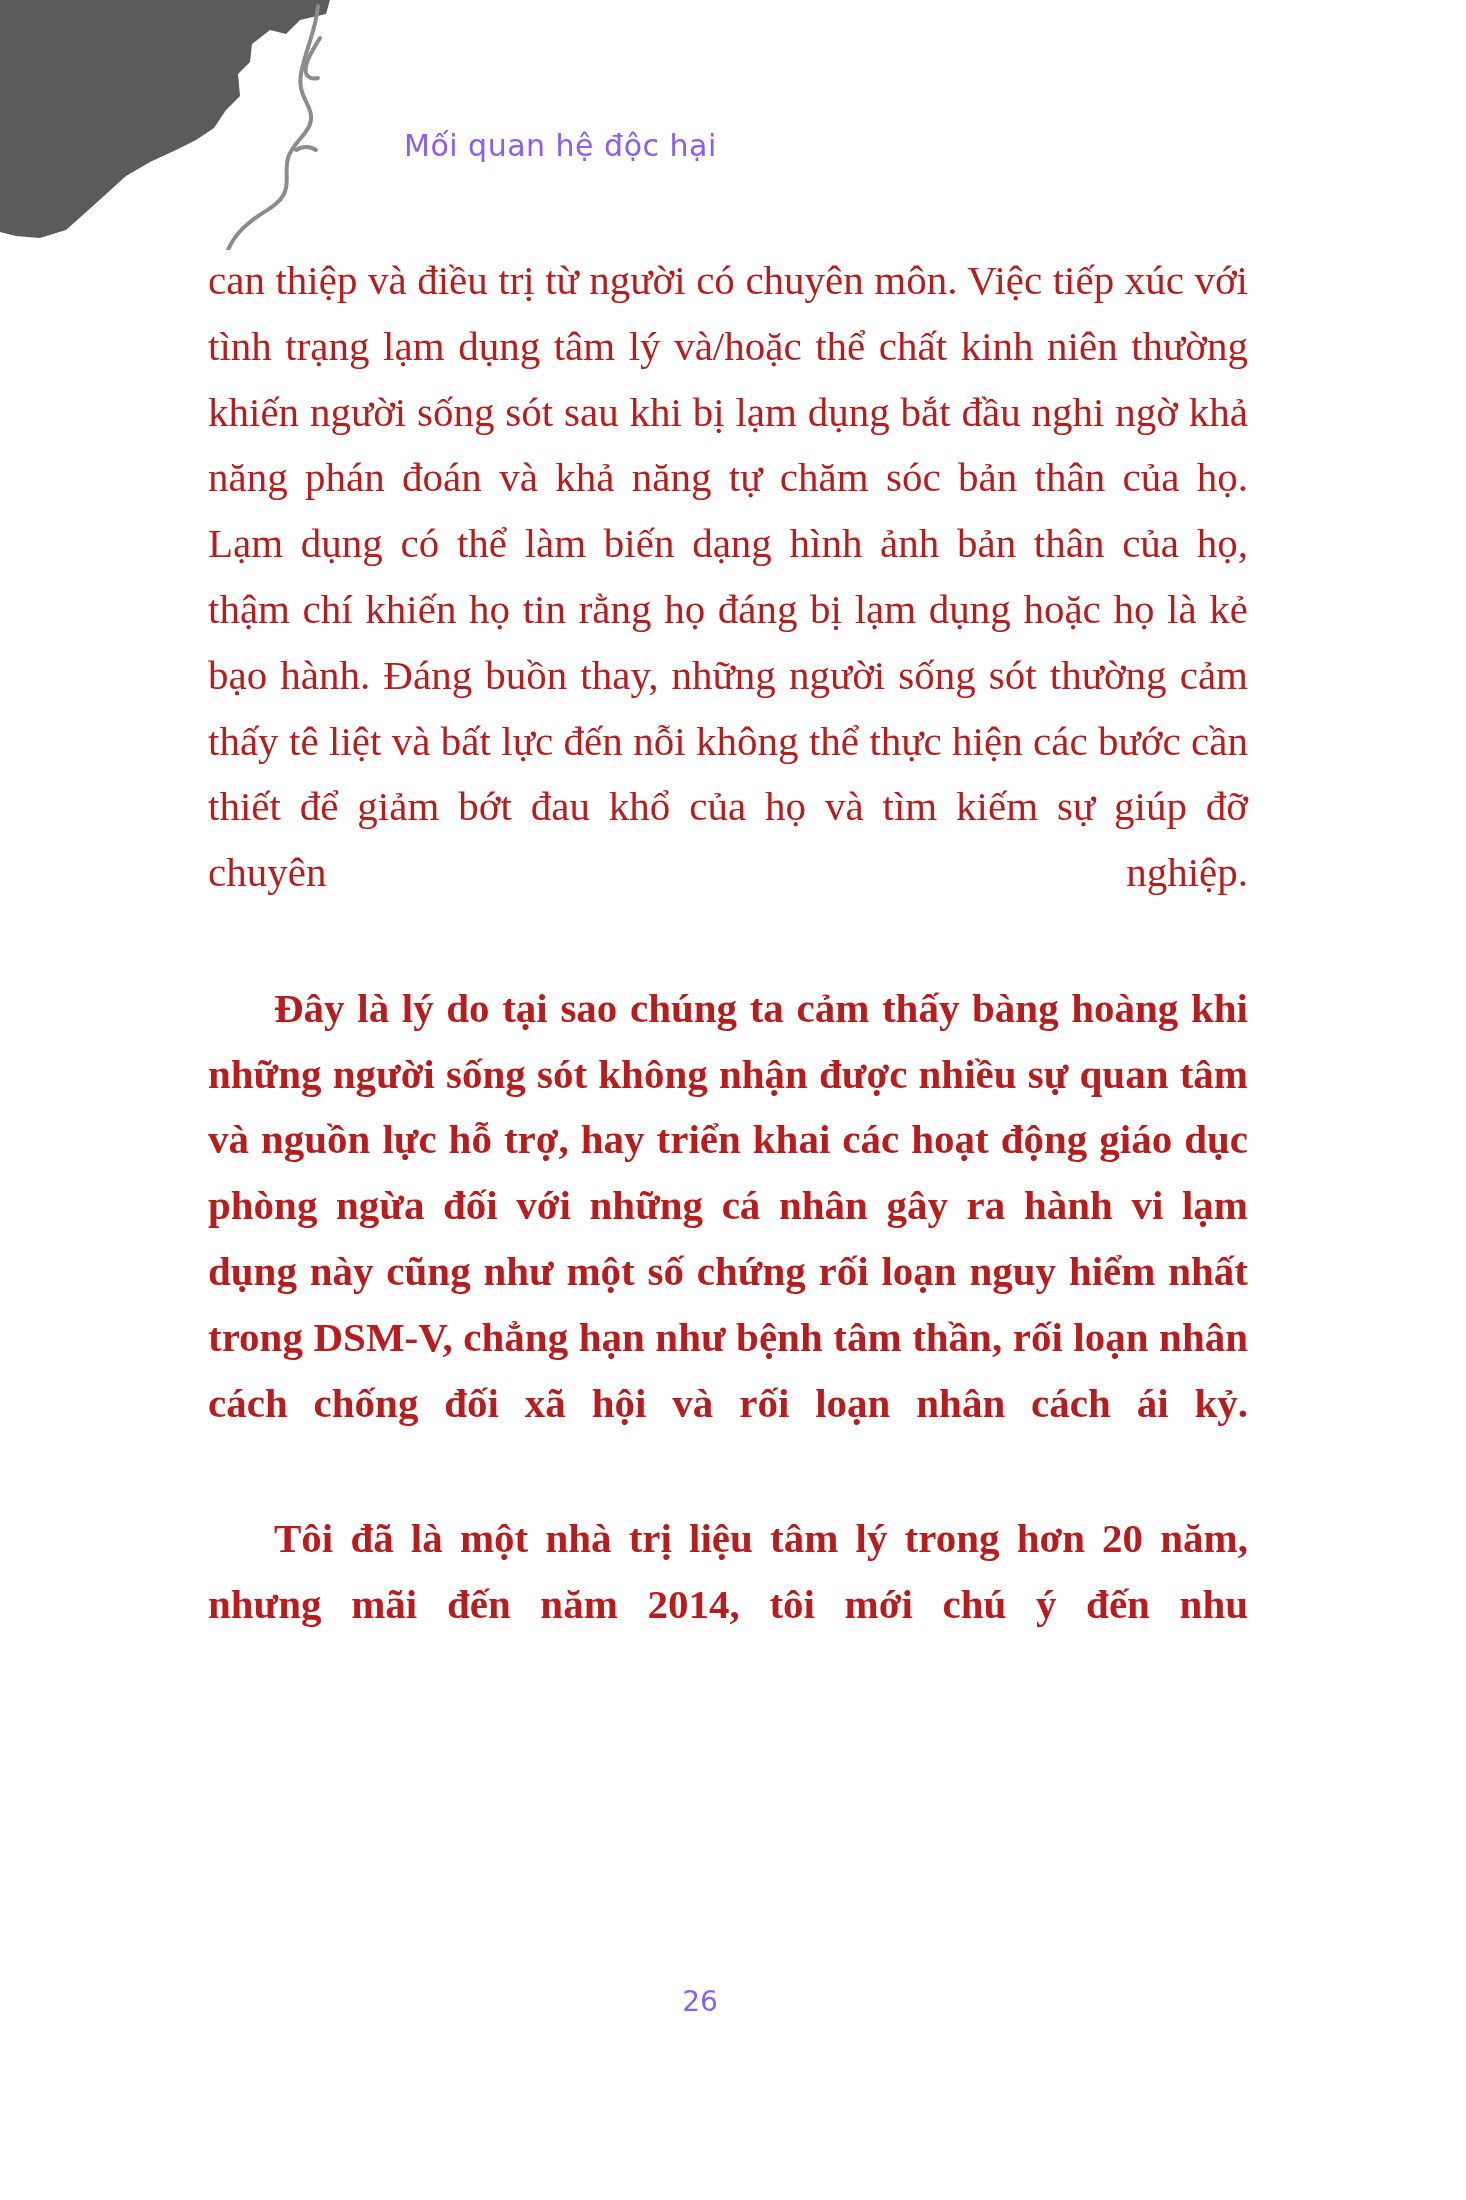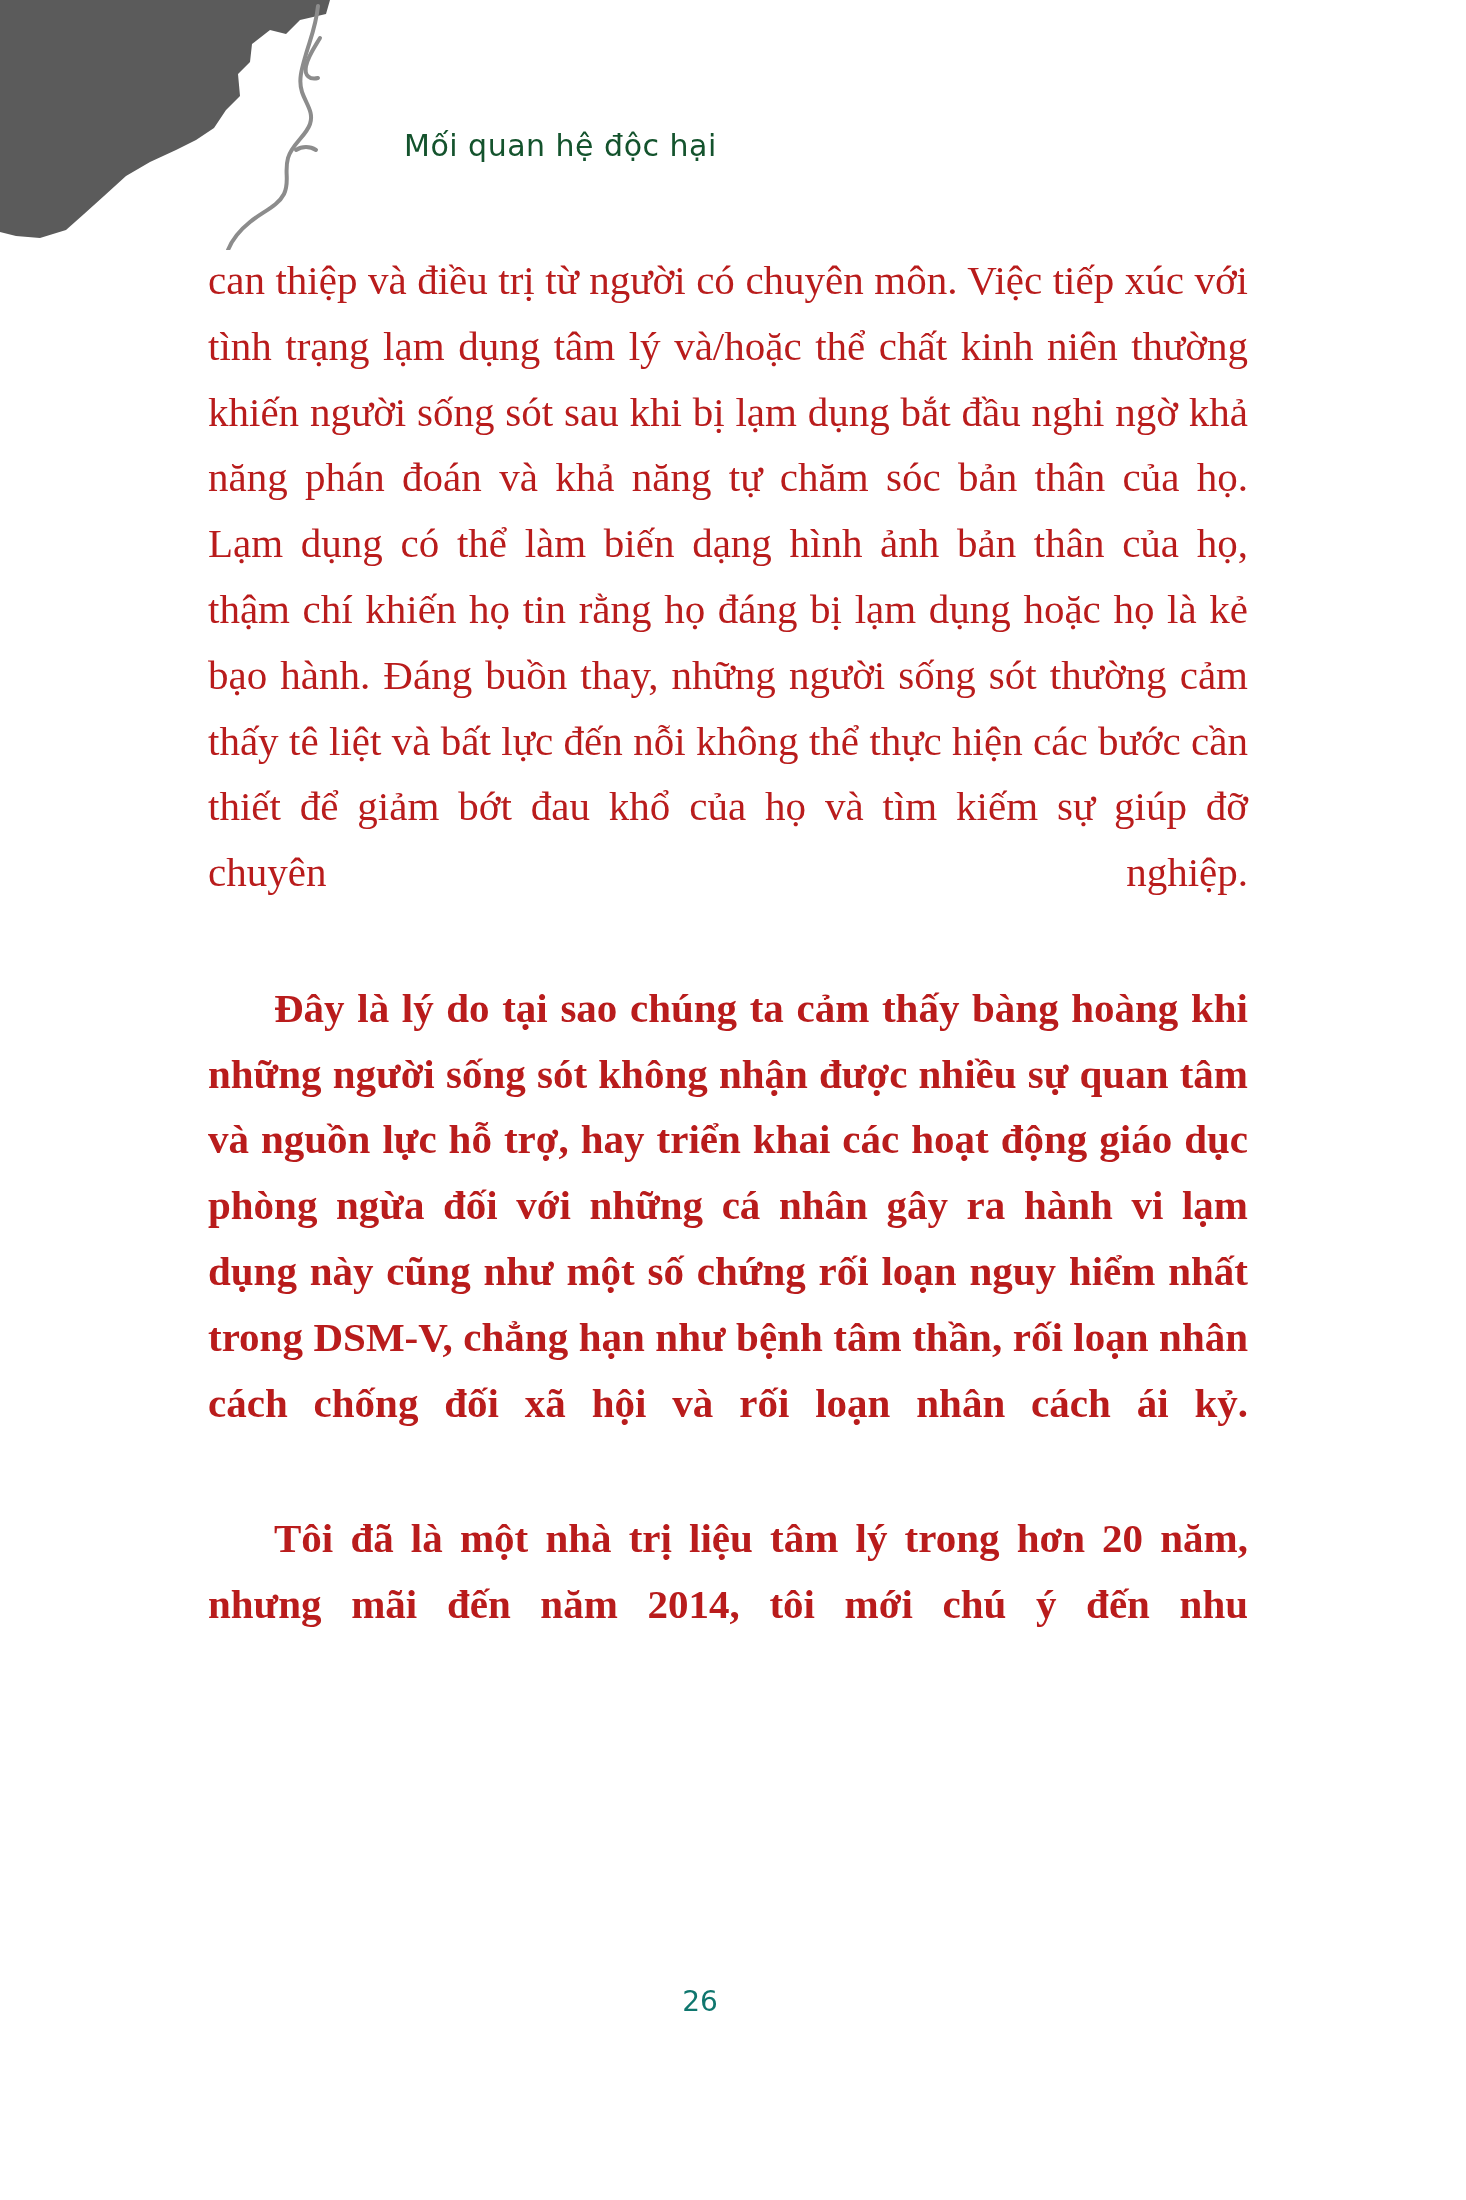--- a/index.html
+++ b/index.html
@@ -26,21 +26,21 @@
   }
 
   
   .running-head {
     position: absolute;
     top: 128px;
     left: 404px;
     font-family: "DejaVu Sans", sans-serif;
     font-size: 30px;
     letter-spacing: 0.5px;
-    color: #14532d;
+    color: #8b5cf6;
     white-space: nowrap;
   }
 
   
   .text-column {
     position: absolute;
     top: 248px;
     left: 208px;
     width: 1040px;
   }
@@ -66,21 +66,21 @@
 
   
   .folio {
     position: absolute;
     top: 1985px;
     left: 0;
     width: 1400px;
     text-align: center;
     font-family: "DejaVu Sans", sans-serif;
     font-size: 28px;
-    color: #0f766e;
+    color: #8b5cf6;
   }
 </style>
 </head>
 <body>
 
 <svg class="corner-deco" viewBox="0 0 380 250" xmlns="http://www.w3.org/2000/svg">
   <path d="M0,0 L330,0 L326,14 L300,20 L286,34 L270,30 L252,44 L250,62 L238,74
            L240,96 L226,110 L214,128 L196,140 L176,150 L150,162 L126,176
            L104,196 L84,214 L66,230 L40,238 L16,236 L0,232 Z" fill="#5b5b5b"></path>
   <path d="M318,6 C316,26 310,40 306,54 C302,68 298,80 302,92

